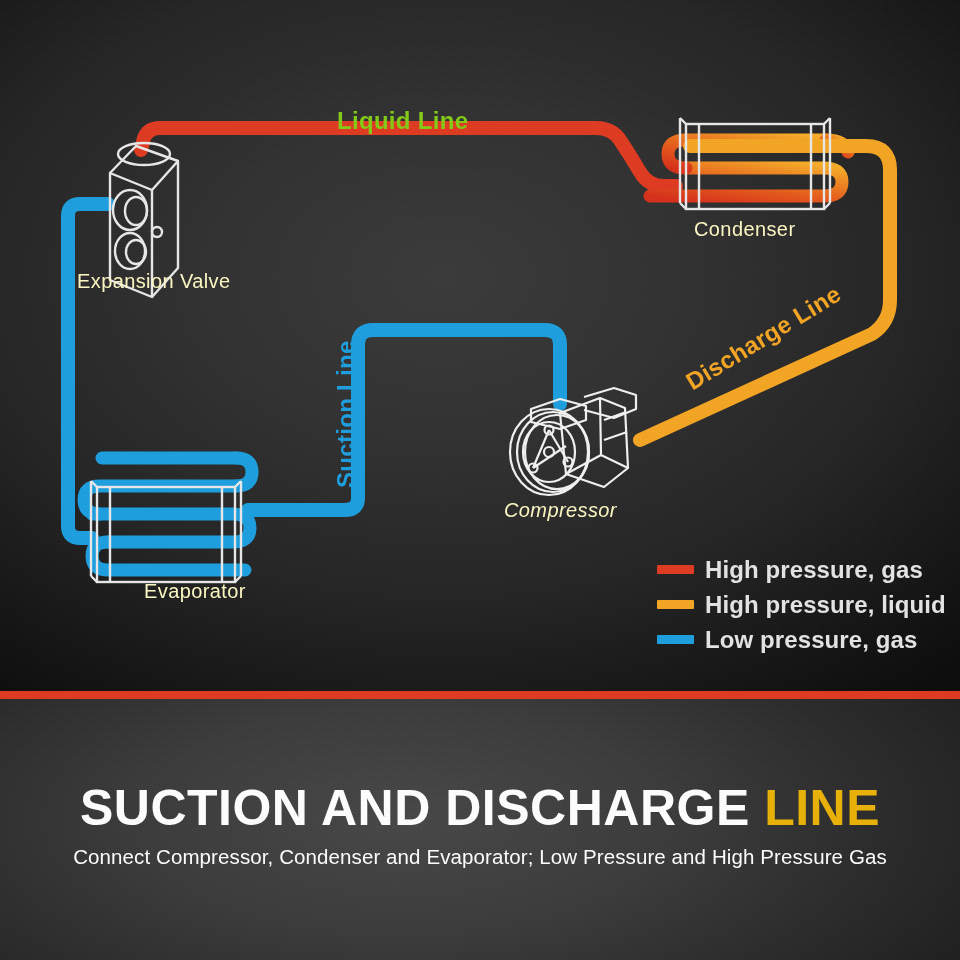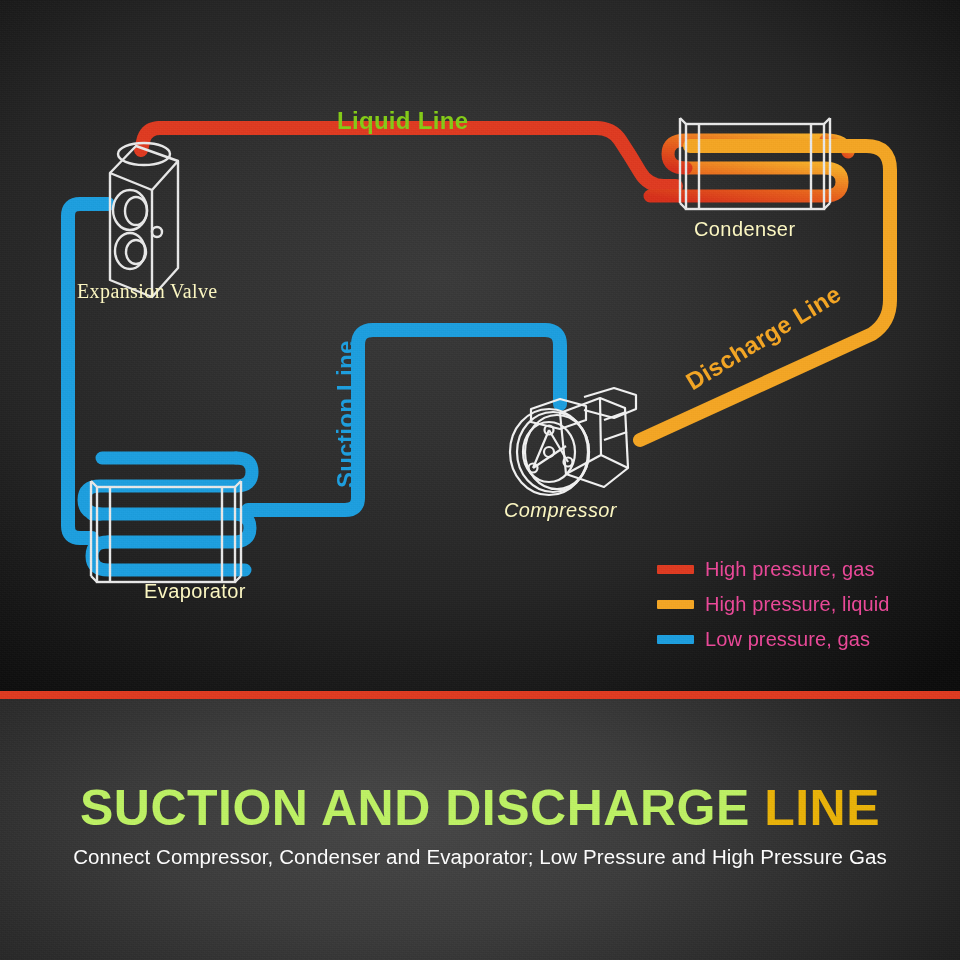--- a/index.html
+++ b/index.html
@@ -34,43 +34,43 @@
   }
 
   
   #diagram{position:absolute;left:0;top:0;width:960px;height:692px;}
 
   
   .lbl{position:absolute;white-space:nowrap;}
   .comp-lbl{color:#fef9c3;font-size:20px;font-weight:400;letter-spacing:.4px;}
   .line-lbl{font-weight:bold;font-size:24px;letter-spacing:.3px;}
 
-  #lbl-expansion{left:77px;top:280px;font-family:Liberation Serif, serif;}
+  #lbl-expansion{left:77px;top:270px;}
   #lbl-evaporator{left:104px;top:580px;margin-left:40px;}
   #lbl-condenser{left:694px;top:218px;}
   #lbl-compressor{left:504px;top:499px;font-style:italic;}
 
   #lbl-liquid{left:337px;top:107px;color:#84cc16;}
   #lbl-suction{left:332px;top:333px;color:#1C9FE0;transform:rotate(-90deg);transform-origin:left top;
                translate:0 155px;}
   #lbl-discharge{left:681px;top:372px;color:#F5A623;transform:rotate(-31.5deg);transform-origin:left top;}
 
   
   #legend{position:absolute;left:657px;top:552px;}
   .leg-row{display:flex;align-items:center;height:35px;}
   .leg-swatch{width:37px;height:9px;border-radius:1px;margin-right:11px;flex:none;}
-  .leg-text{color:#ec4899;font-size:20px;letter-spacing:.1px;}
+  .leg-text{color:#e5e5e5;font-size:24px;letter-spacing:.1px;font-weight:bold;}
 
   
   #banner-title{
     position:absolute;left:0;top:779px;width:960px;text-align:center;
     font-size:50px;font-weight:bold;letter-spacing:.5px;
     font-family:"Liberation Sans","DejaVu Sans",sans-serif;
   }
-  #banner-title .hl{color:#bef264;}
+  #banner-title .hl{color:#ffffff;}
   #banner-title .wt{color:#eab308;}
   #banner-sub{
     position:absolute;left:0;top:845px;width:960px;text-align:center;
     color:#ffffff;font-size:20.5px;letter-spacing:.1px;
   }
 </style>
 </head>
 <body>
 
 <div id="stage">

